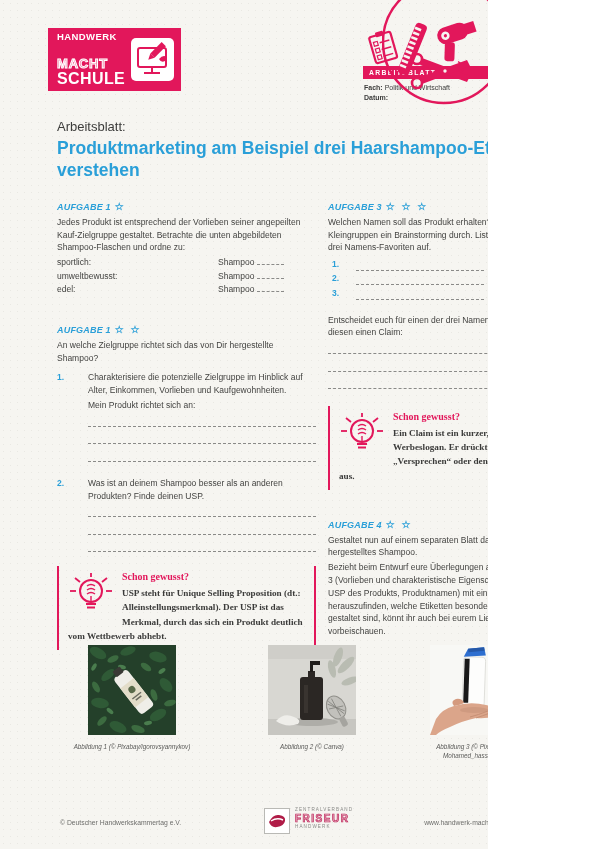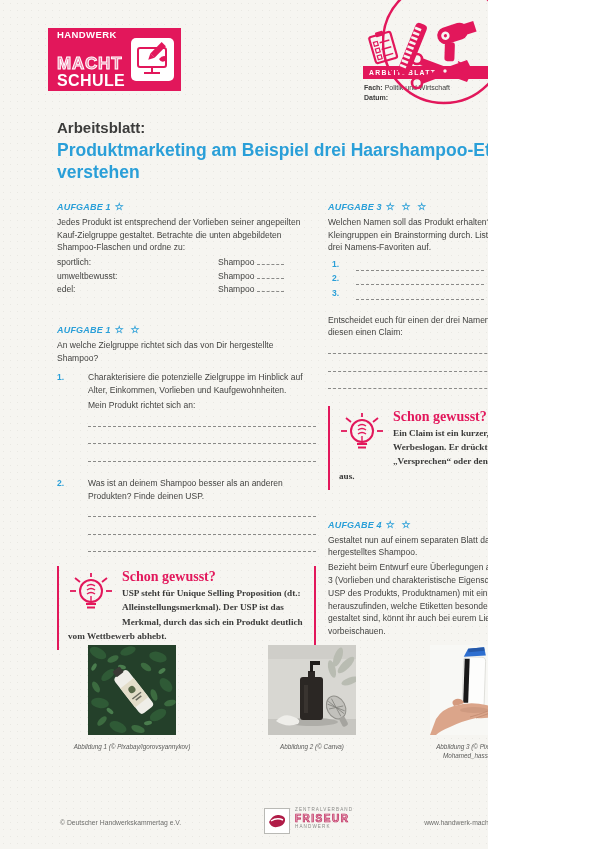--- a/index.html
+++ b/index.html
@@ -6,35 +6,35 @@
   body{width:600px;font-family:"Liberation Sans",sans-serif;}
   .page{position:relative;width:488px;height:849px;overflow:hidden;color:#434341;
     background-color:#f6f5f1;
     background-image:radial-gradient(#e9e8e3 0.6px, transparent 0.6px);
     background-size:7px 7px;}
   
   .brand{position:absolute;left:48px;top:28px;width:133px;height:63px;background:#e2175b;
     display:flex;align-items:center;}
   .brand-text{margin-left:9px;line-height:1;color:#fff;font-weight:bold;}
   .b1{font-size:9.5px;letter-spacing:.4px;}
-  .b2{font-size:17px;letter-spacing:.8px;color:rgba(255,255,255,.45);
+  .b2{font-size:13px;letter-spacing:.8px;color:rgba(255,255,255,.45);
       -webkit-text-stroke:1px #fff;margin-top:16px;}
   .b3{font-size:16px;letter-spacing:.4px;margin-top:1px;}
   .brand-icon{position:absolute;right:7px;top:10px;width:43px;height:43px;background:#fff;border-radius:5px;}
   .clipboard{position:absolute;left:366px;top:29px;width:34px;height:37px;}
   .ribbon{position:absolute;left:363px;top:66px;width:128px;height:13px;background:#e2175b;
     color:#fff;font-size:6.8px;font-weight:bold;letter-spacing:1.3px;line-height:13px;padding-left:6px;box-sizing:border-box;}
   .meta{position:absolute;left:364px;font-size:7px;color:#3c3c3b;}
   .meta.fach{top:84px;}
   .meta.datum{top:94px;}
   .meta b{font-weight:bold;}
   .salon{position:absolute;right:0;top:0;width:106px;height:106px;}
   
   .titleblock{position:absolute;left:57px;top:119px;width:508px;}
-  .kicker{font-size:15px;font-weight:bold;color:#3c3c3b;}
+  .kicker{font-size:13px;font-weight:normal;color:#3c3c3b;}
   .heading{margin:3px 0 0 0;font-size:17.5px;line-height:22px;font-weight:bold;color:#2a9fd8;}
   
   .cols{position:absolute;left:57px;top:188px;width:521px;display:flex;}
   .col{font-size:8.5px;line-height:12.8px;}
   .col.left{width:259px;margin-right:12px;}
   .col.right{width:250px;}
   .task-label{color:#2a9fd8;font-weight:bold;font-style:italic;font-size:9px;letter-spacing:.2px;margin-bottom:2px;margin-top:13px;}
   .stars{font-style:normal;font-size:10px;letter-spacing:2px;margin-left:4px;}
   p.body{margin:0 0 2px 0;}
   .assign-row{position:relative;height:13.6px;}
@@ -45,21 +45,21 @@
   .oli-num{width:31px;flex:none;color:#2a9fd8;font-weight:bold;}
   .oli-body{flex:1;}
   .wline{height:16.5px;border-bottom:1.1px dashed #8a8a88;}
   .wline.first{height:12px;}
   .nrow{display:flex;height:14.5px;align-items:flex-end;}
   .nrow-num{width:24px;flex:none;color:#2a9fd8;font-weight:bold;padding-left:4px;}
   .nrow-line{width:128px;height:12px;border-bottom:1.1px dashed #8a8a88;}
   .infobox{border-left:2.5px solid #e2175b;border-right:2.5px solid #e2175b;
     padding:3px 9px 7px 9px;margin-top:14px;overflow:hidden;}
   .bulb{float:left;width:46px;height:46px;margin:3px 8px 1px 0;}
-  .ib-title{font-family:"Liberation Serif",serif;font-weight:bold;color:#e2175b;font-size:14px;margin:2px 0 2px 0;}
+  .ib-title{font-family:"Liberation Serif",serif;font-weight:bold;color:#e2175b;font-size:10px;margin:2px 0 2px 0;}
   .ib-body{font-family:"Liberation Serif",serif;font-weight:bold;color:#3b3b3a;font-size:9.2px;line-height:14.2px;margin:0;}
   
   .figure{position:absolute;top:645px;width:160px;text-align:center;}
   .figure .img{display:inline-block;width:88px;height:90px;overflow:hidden;}
   .fig1{left:52px;} .fig2{left:232px;} .fig3{left:390px;}
   .fig3 .img{width:80px;}
   .caption{font-size:6.3px;font-style:italic;color:#5a5a58;margin-top:4px;line-height:8.5px;}
   
   .footer{position:absolute;left:0;top:806px;width:600px;height:36px;font-size:6.8px;color:#6e6e6c;}
   .f-copy{position:absolute;left:60px;top:13px;}

